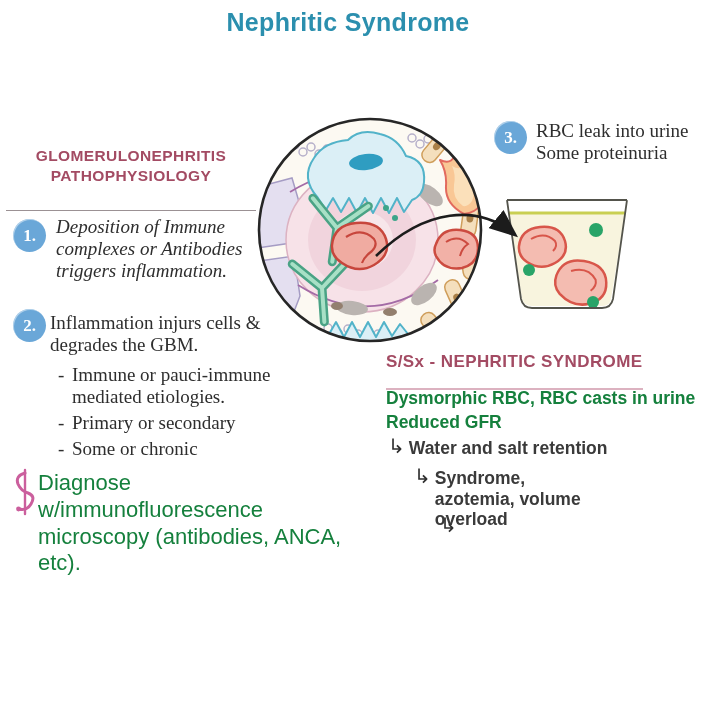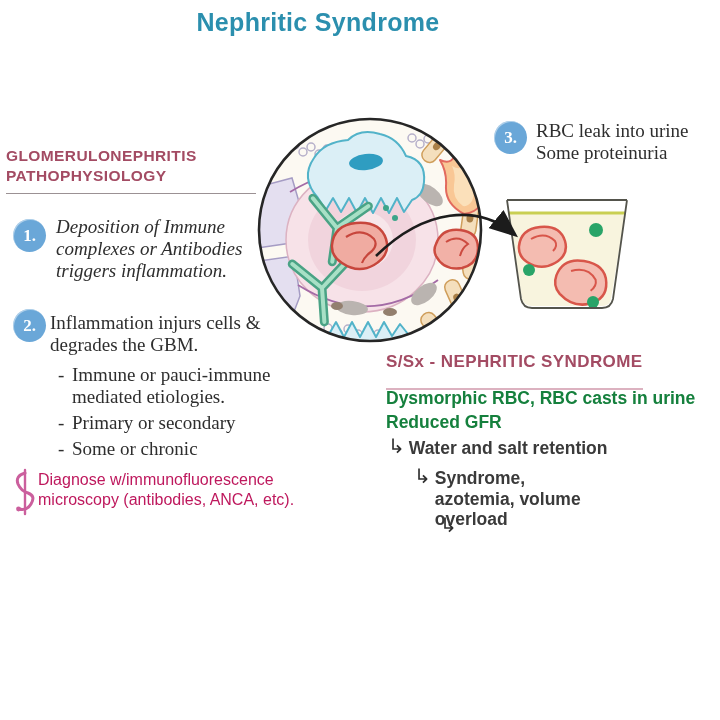--- a/index.html
+++ b/index.html
@@ -1,44 +1,44 @@
 <!DOCTYPE html>
 <html><head>
 <meta charset="utf-8">
 <style>
   html,body{margin:0;padding:0;background:#ffffff;}
   .canvas{position:relative;width:720px;height:720px;background:#ffffff;overflow:hidden;
           font-family:"Liberation Sans",sans-serif;}
 
   .page-title{position:absolute;top:8px;left:0;width:636px;text-align:center;
-    font-size:25px;font-weight:700;letter-spacing:.3px;color:#2b8fae;}
-
-  .left-heading{position:absolute;left:6px;top:146px;width:250px;
+    font-size:25px;font-weight:700;letter-spacing:.3px;color:#2b8fae;padding-left:30px;}
+
+  .left-heading{position:absolute;left:6px;top:146px;width:250px;text-align:center;
     font-size:15.5px;font-weight:700;letter-spacing:.4px;line-height:1.3;color:#a34b63;
-    border-bottom:1.5px solid #9b9194;padding-bottom:7px;}
+    border-bottom:1.5px solid #9b9194;padding-bottom:24px;}
 
   .badge{position:absolute;width:33px;height:33px;border-radius:50%;
     background:#6aa7d8;color:#ffffff;display:flex;align-items:center;justify-content:center;
     font-family:"Liberation Serif",serif;font-weight:700;font-size:17px;
     box-shadow:inset 1px 1px 0 rgba(255,255,255,.45);}
   .badge1{left:13px;top:219px;}
   .badge2{left:13px;top:309px;}
   .badge3{left:494px;top:121px;}
 
   .serif-text{font-family:"Liberation Serif",serif;color:#2e2e2e;font-size:19px;line-height:1.16;}
   .step1-text{position:absolute;left:56px;top:216px;width:200px;font-style:italic;}
   .step2-block{position:absolute;left:50px;top:312px;width:250px;}
   .step2-sub{margin-top:8px;padding-left:8px;}
   .dash-item{display:flex;margin-bottom:4px;}
   .dash-item .dash{width:14px;flex:0 0 14px;}
   .dash-item .sub-text{width:220px;}
 
   .note-block{position:absolute;left:12px;top:466px;display:flex;}
   .note-icon{width:24px;height:52px;flex:0 0 24px;margin-right:2px;}
-  .note-text{width:316px;font-size:16px;line-height:1.22;color:#be185d;padding-top:4px;}
+  .note-text{width:316px;font-size:22px;line-height:1.22;color:#15803d;padding-top:4px;}
 
   .step3-text{position:absolute;left:536px;top:120px;width:190px;}
 
   .sx-heading{position:absolute;left:386px;top:352px;font-size:17px;font-weight:700;
     letter-spacing:.4px;color:#a34b63;border-bottom:2px solid #dcb2c0;padding-bottom:16px;}
   .sx-line{position:absolute;left:386px;width:330px;font-size:17.5px;font-weight:600;color:#15803d;}
   .sx-line1{top:388px;}
   .sx-line2{top:412px;}
 
   .cascade{position:absolute;display:flex;font-size:17.5px;font-weight:600;color:#3a3a3a;}

